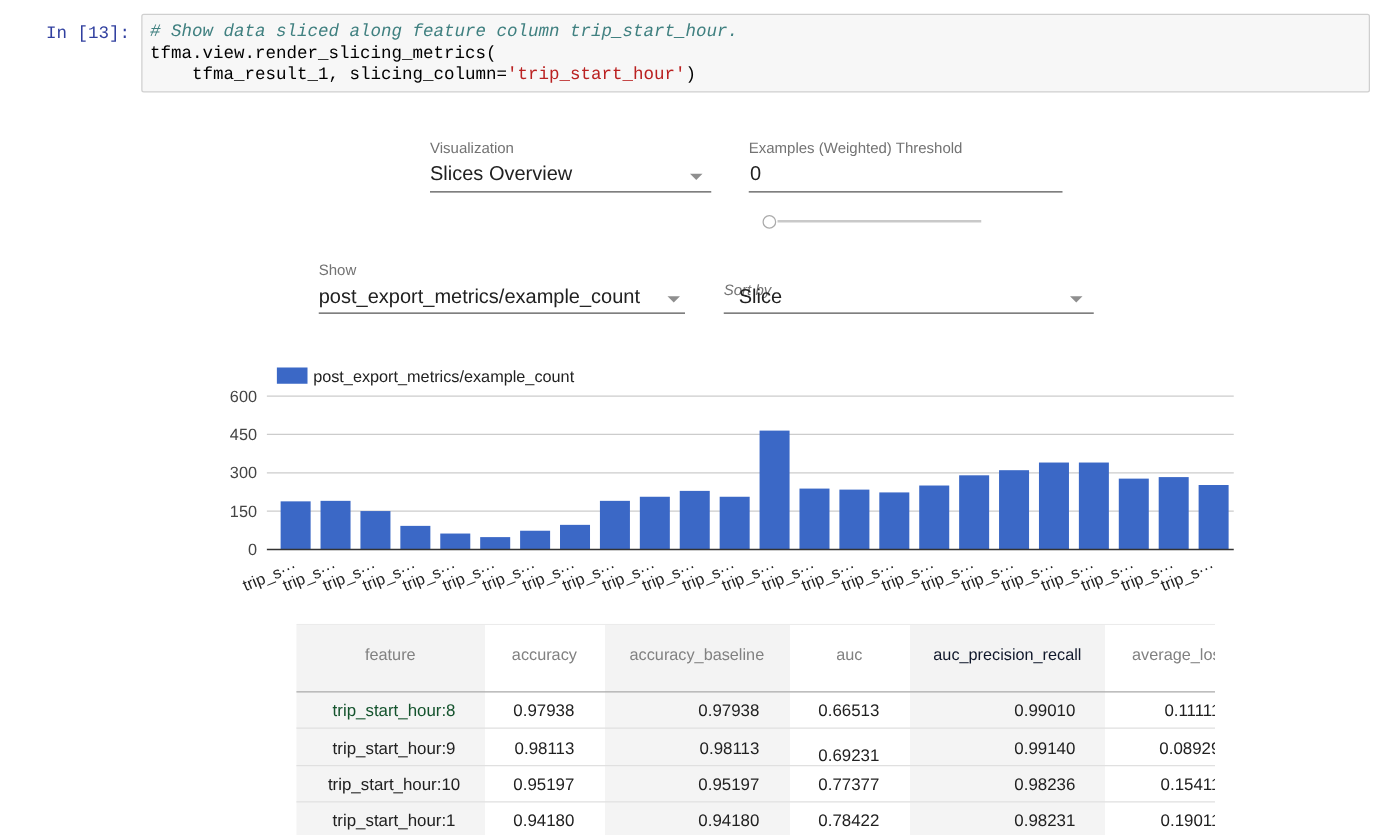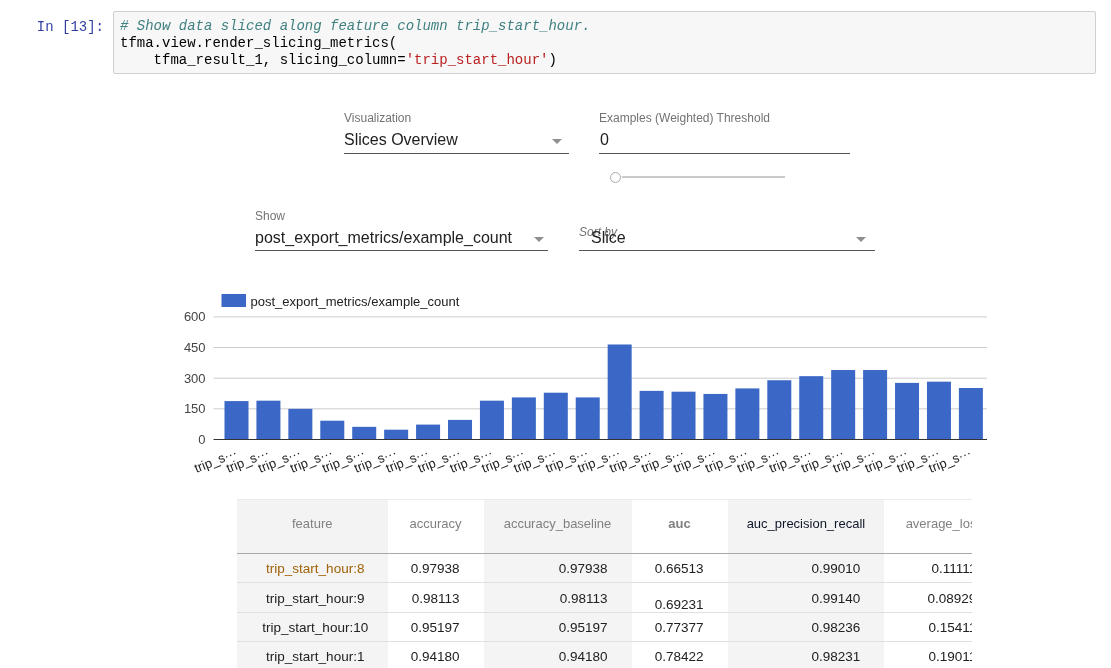--- a/index.html
+++ b/index.html
@@ -124,26 +124,26 @@
         <col style="width:148px">
         <col style="width:96px">
         <col style="width:156.8px">
         <col style="width:120px">
       </colgroup>
       <tbody>
         <tr>
           <th style="height:54px; font-size:13px; font-weight:normal; color:#818181; text-align:center; background:#f3f3f3; border-top:1px solid #ebebeb; border-bottom:1px solid #a9a9a9; padding-bottom:7px;">feature</th>
           <th style="height:54px; font-size:13px; font-weight:normal; color:#818181; text-align:center; background:#fff; border-top:1px solid #ebebeb; border-bottom:1px solid #a9a9a9; padding-bottom:7px;">accuracy</th>
           <th style="height:54px; font-size:13px; font-weight:normal; color:#818181; text-align:center; background:#f3f3f3; border-top:1px solid #ebebeb; border-bottom:1px solid #a9a9a9; padding-bottom:7px;">accuracy_baseline</th>
-          <th style="height:54px; font-size:13px; font-weight:bold; color:#818181; text-align:center; background:#fff; border-top:1px solid #ebebeb; border-bottom:1px solid #a9a9a9; padding-bottom:7px;">auc</th>
+          <th style="height:54px; font-size:13px; font-weight:normal; color:#818181; text-align:center; background:#fff; border-top:1px solid #ebebeb; border-bottom:1px solid #a9a9a9; padding-bottom:7px;">auc</th>
           <th style="height:54px; font-size:13px; font-weight:normal; color:#0f172a; text-align:center; background:#f3f3f3; border-top:1px solid #ebebeb; border-bottom:1px solid #a9a9a9; padding-bottom:7px;">auc_precision_recall</th>
           <th style="height:54px; font-size:13px; font-weight:normal; color:#818181; text-align:center; background:#fff; border-top:1px solid #ebebeb; border-bottom:1px solid #a9a9a9; padding-bottom:7px;">average_loss</th>
         </tr>
         <tr>
-          <td style="height:29px; font-size:13.5px; color:#a16207; background:#f4f4f4; border-bottom:1px solid #e0e0e0; padding-top:1px;text-align:center; padding-left:6px;border-top:1px solid #e4e4e4;">trip_start_hour:8</td>
+          <td style="height:29px; font-size:13.5px; color:#14532d; background:#f4f4f4; border-bottom:1px solid #e0e0e0; padding-top:1px;text-align:center; padding-left:6px;border-top:1px solid #e4e4e4;">trip_start_hour:8</td>
           <td style="height:29px; font-size:13.5px; color:#212121; background:#fff; border-bottom:1px solid #e0e0e0; padding-top:1px;text-align:right; padding-right:24px;border-top:1px solid #e4e4e4;">0.97938</td>
           <td style="height:29px; font-size:13.5px; color:#212121; background:#f4f4f4; border-bottom:1px solid #e0e0e0; padding-top:1px;text-align:right; padding-right:24px;border-top:1px solid #e4e4e4;">0.97938</td>
           <td style="height:29px; font-size:13.5px; color:#212121; background:#fff; border-bottom:1px solid #e0e0e0; padding-top:1px;text-align:right; padding-right:24px;border-top:1px solid #e4e4e4;margin-top:31px;">0.66513</td>
           <td style="height:29px; font-size:13.5px; color:#212121; background:#f4f4f4; border-bottom:1px solid #e0e0e0; padding-top:1px;text-align:right; padding-right:24px;border-top:1px solid #e4e4e4;">0.99010</td>
           <td style="height:29px; font-size:13.5px; color:#212121; background:#fff; border-bottom:1px solid #e0e0e0; padding-top:1px;text-align:right; padding-right:28px;border-top:1px solid #e4e4e4;">0.11111</td>
         </tr>
         <tr>
           <td style="height:29px; font-size:13.5px; color:#212121; background:#f4f4f4; border-bottom:1px solid #e0e0e0; padding-top:1px;text-align:center; padding-left:6px;">trip_start_hour:9</td>
           <td style="height:29px; font-size:13.5px; color:#212121; background:#fff; border-bottom:1px solid #e0e0e0; padding-top:1px;text-align:right; padding-right:24px;">0.98113</td>
           <td style="height:29px; font-size:13.5px; color:#212121; background:#f4f4f4; border-bottom:1px solid #e0e0e0; padding-top:1px;text-align:right; padding-right:24px;">0.98113</td>

